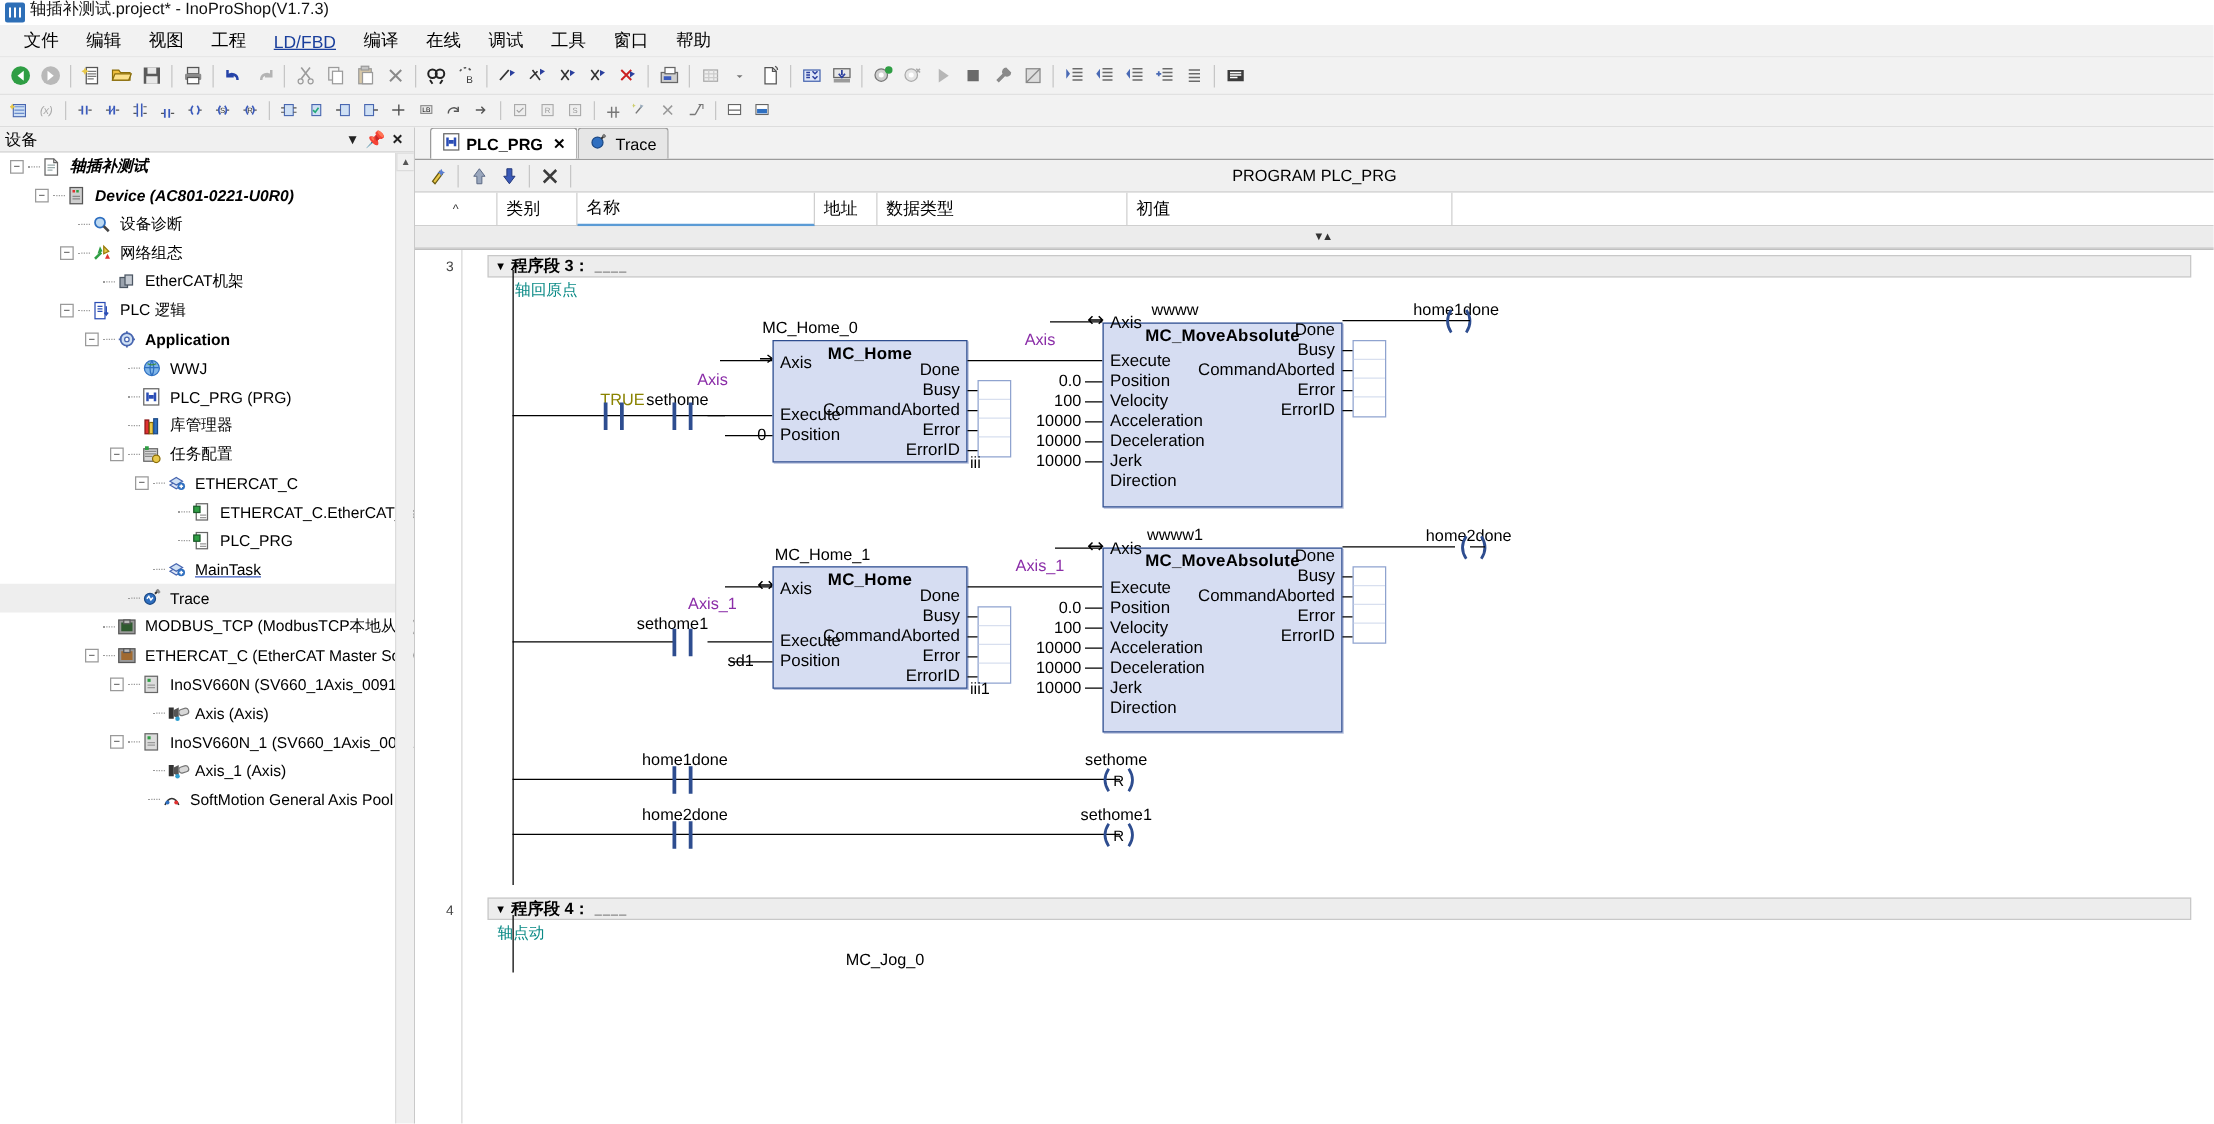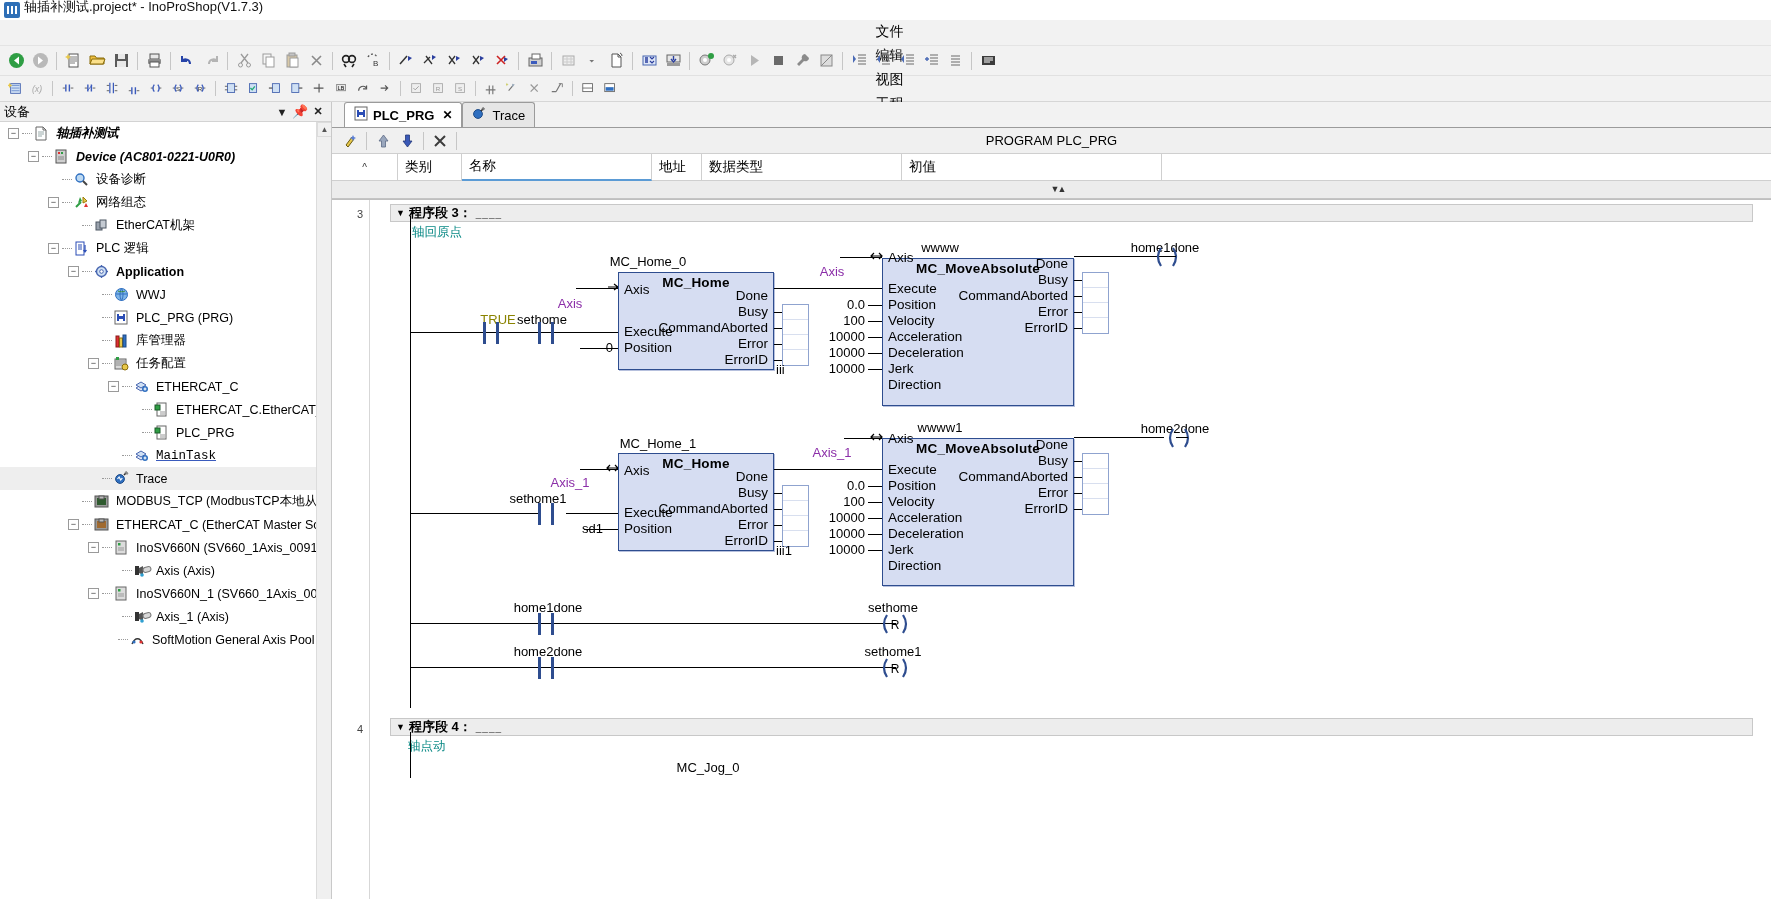--- a/index.html
+++ b/index.html
@@ -20,21 +20,21 @@
   }
   .titlebar .appicon:after{
     content:""; position:absolute; left:3px; top:4px; width:10px; height:8px;
     background:repeating-linear-gradient(90deg,#fff 0 2px,#2e6fb7 2px 4px);
   }
   .titlebar .ttext{ position:relative; top:-3px; white-space:nowrap; }
 
   
   .menubar {
     height:26px; background:#f2f2f2; display:flex; align-items:center;
-    padding-left:8px; border-bottom:1px solid #e4e4e4;flex-direction:column;
+    padding-left:8px; border-bottom:1px solid #e4e4e4;
   }
   .menubar .mi {
     padding:3px 11px; font-size:14px; color:#000; cursor:default; white-space:nowrap;
   }
   .menubar .mi.link { color:#1a3f9c; text-decoration:underline; }
 
   
   .toolbar {
     background:#f2f2f2; display:flex; align-items:center; padding:0 4px;
     border-bottom:1px solid #e1e1e1;
@@ -728,21 +728,21 @@
         <div class="node" style="padding-left: 128px;">
           <div class="exp none"></div>
           <div class="dash"></div>
           <div class="ico"><svg width="14" height="15" viewBox="0 0 14 15">
               <rect x="3" y="1" width="9" height="13" fill="#fff" stroke="#666"></rect>
               <rect x="1" y="3" width="5" height="5" fill="#2f9e44" stroke="#1a5a28"></rect>
               <path d="M6 10h5M6 12h5" stroke="#999"></path>
             </svg></div>
           <div class="lbl">PLC_PRG</div>
         </div>
-        <div class="node" style="padding-left: 108px; font-family: Liberation Mono, monospace;">
+        <div class="node" style="padding-left: 108px;">
           <div class="exp none"></div>
           <div class="dash"></div>
           <div class="ico"><svg width="15" height="15" viewBox="0 0 15 15">
               <path d="M2 9l5 3 5-3-5-3z" fill="#dfe7f7" stroke="#4866b0"></path>
               <path d="M2 6l5 3 5-3-5-3z" fill="#cfe0f4" stroke="#4866b0"></path>
               <circle cx="11" cy="10" r="3" fill="#2f6fc0"></circle>
               <path d="M11 8.5v3M9.5 10h3" stroke="#fff" stroke-width="1.2"></path>
             </svg></div>
           <div class="lbl ul">MainTask</div>
         </div>
@@ -1154,19 +1154,19 @@
             <path d="M24 2 Q30 11 24 20" stroke="#2e4d8f" stroke-width="2.2" fill="none"></path>
             <text x="16" y="16" font-size="12" font-family="Liberation Sans, sans-serif" text-anchor="middle" fill="#000">R</text>
           </svg>
         </div>
 
         <div class="netbar" style="top:518px;">
           <span class="caret">▼</span>
           <span>程序段 4：</span>
           <span class="dots">____</span>
         </div>
-        <div class="netcomment" style="top:538px; left:38px;">轴点动</div>
+        <div class="netcomment" style="top:538px; left:28px;">轴点动</div>
         <div class="railv" style="left:40px; top:532px; height:46px;"></div>
         <div class="fbname" style="left:258px; top:560px; width:160px;">MC_Jog_0</div>
       </div>
     </div>
   </div>
 </div>
 
 </body></html>

